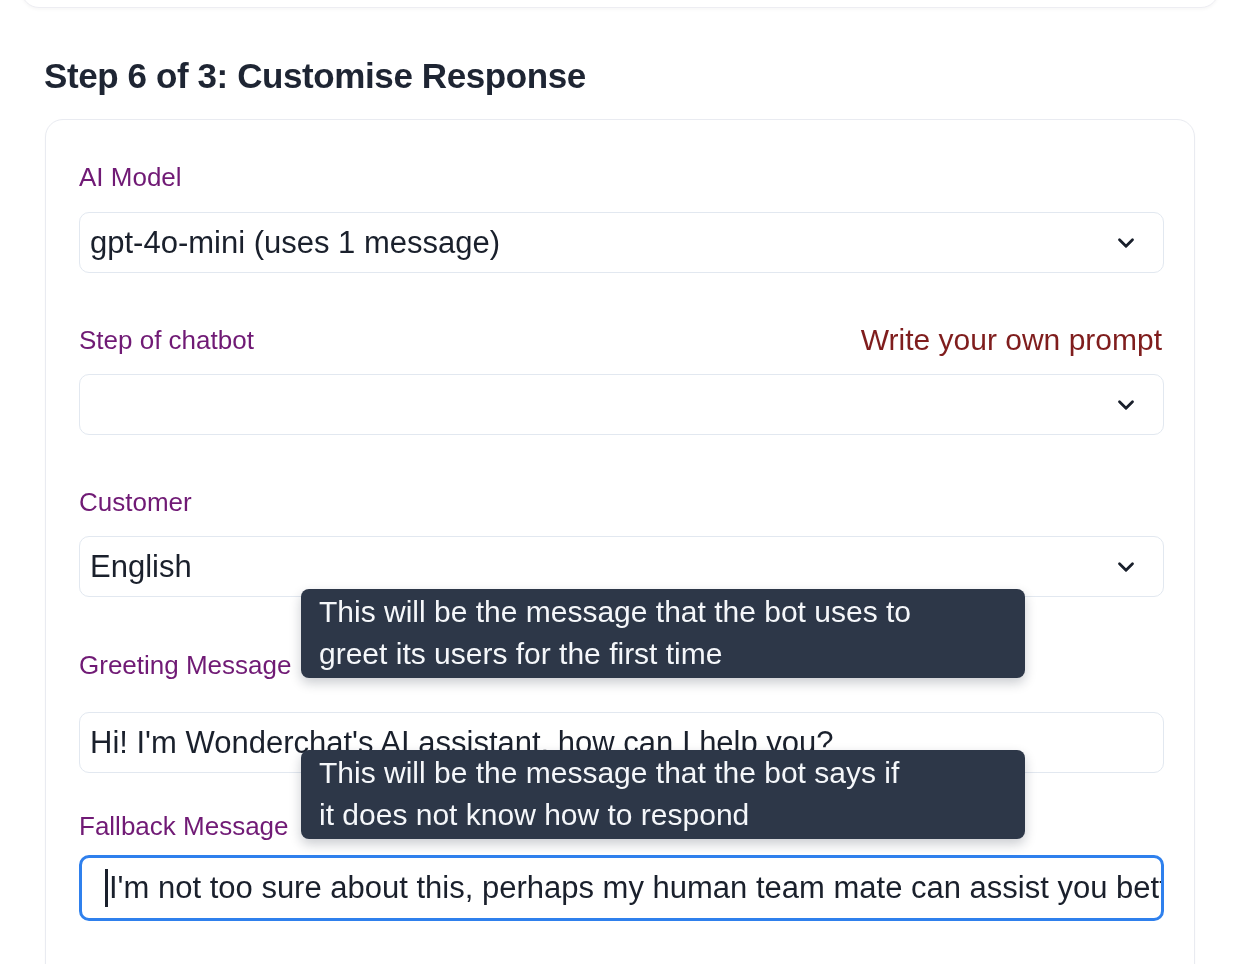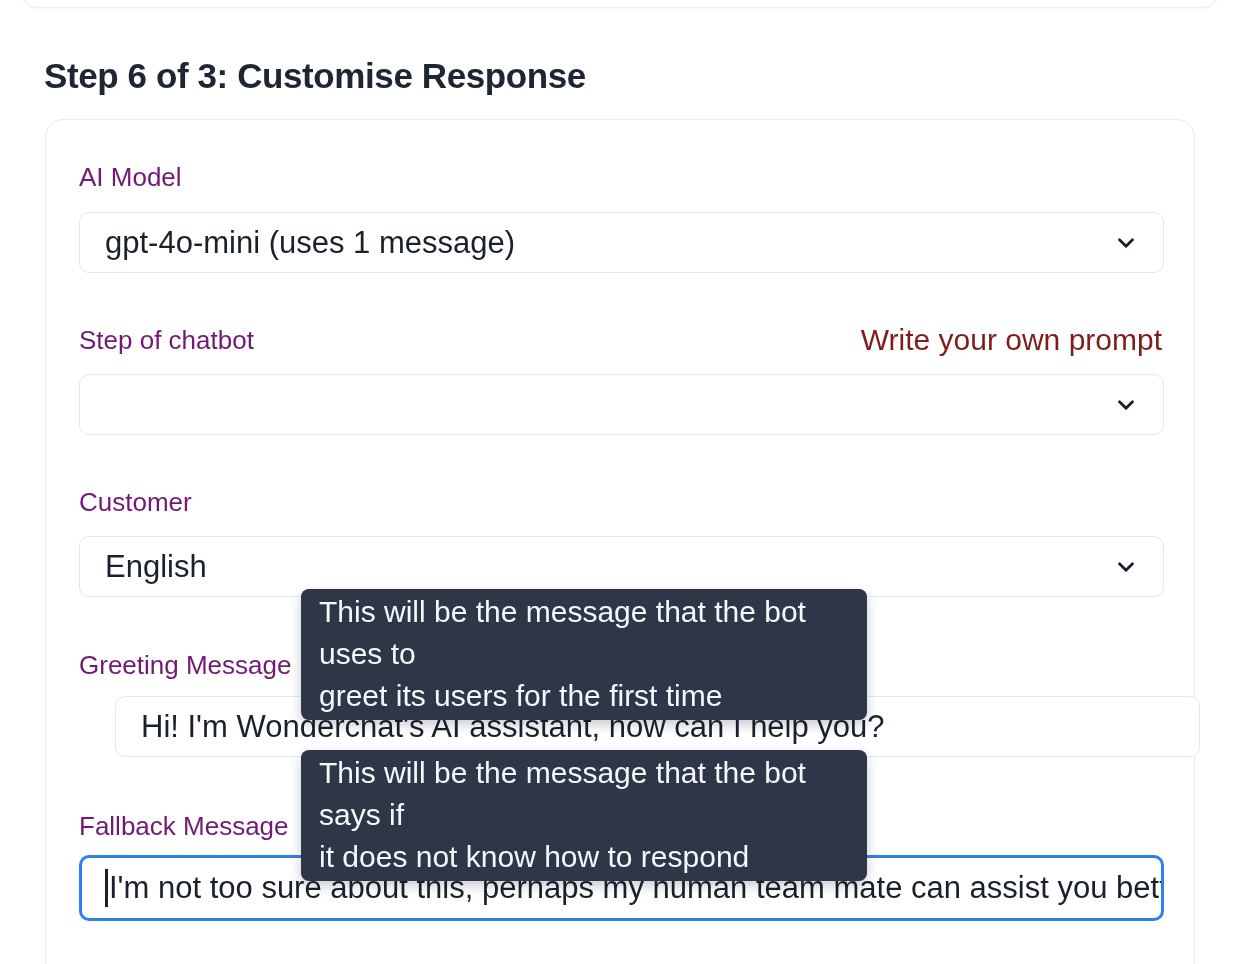--- a/index.html
+++ b/index.html
@@ -55,21 +55,21 @@
   .control {
     position: absolute;
     left: 33px;
     width: 1085px; height: 61px;
     box-sizing: border-box;
     background: #ffffff;
     border: 1px solid #e2e8f0;
     border-radius: 10px;
     display: flex;
     align-items: center;
-    padding: 0 64px 0 25px;
+    padding: 0 64px 0 10px;
     font-size: 31px;
     color: #1a202c;
     white-space: nowrap;
     overflow: hidden;
     cursor: default;
   }
 
   .select .chevron {
     position: absolute;
     right: 24px; top: 50%;
@@ -105,21 +105,21 @@
     line-height: 38px;
     color: #7f1d1d;
     text-decoration: none;
     white-space: nowrap;
     cursor: pointer;
   }
 
   .tooltip {
     position: absolute;
     left: 301px;
-    width: 566px;
+    width: 724px;
     box-sizing: border-box;
     background: #2d3748;
     color: #f5f7fa;
     font-size: 30px;
     line-height: 42px;
     padding: 2px 18px 3px 18px;
     border-radius: 8px;
     white-space: pre-line;
     box-shadow: 0 5px 12px rgba(15,23,42,0.22);
     z-index: 10;
@@ -129,21 +129,21 @@
 
   
   .row-ai-label       { top: 38px; }
   .row-ai-select      { top: 92px; }
   .row-role-label     { top: 201px; }
   .row-role-link      { top: 201px; }
   .row-role-select    { top: 254px; }
   .row-lang-label     { top: 363px; }
   .row-lang-select    { top: 416px; }
   .row-greet-label    { top: 526px; }
-  .row-greet-input    { top: 576px; margin-left: 36px; }
+  .row-greet-input    { top: 592px; }
   .row-fallback-label { top: 687px; }
   .row-fallback-input { top: 735px; }
 </style>
 </head>
 <body>
 
 <div class="prev-card-edge"></div>
 
 <h1 class="page-heading">Step 6 of 3: Customise Response</h1>
 

